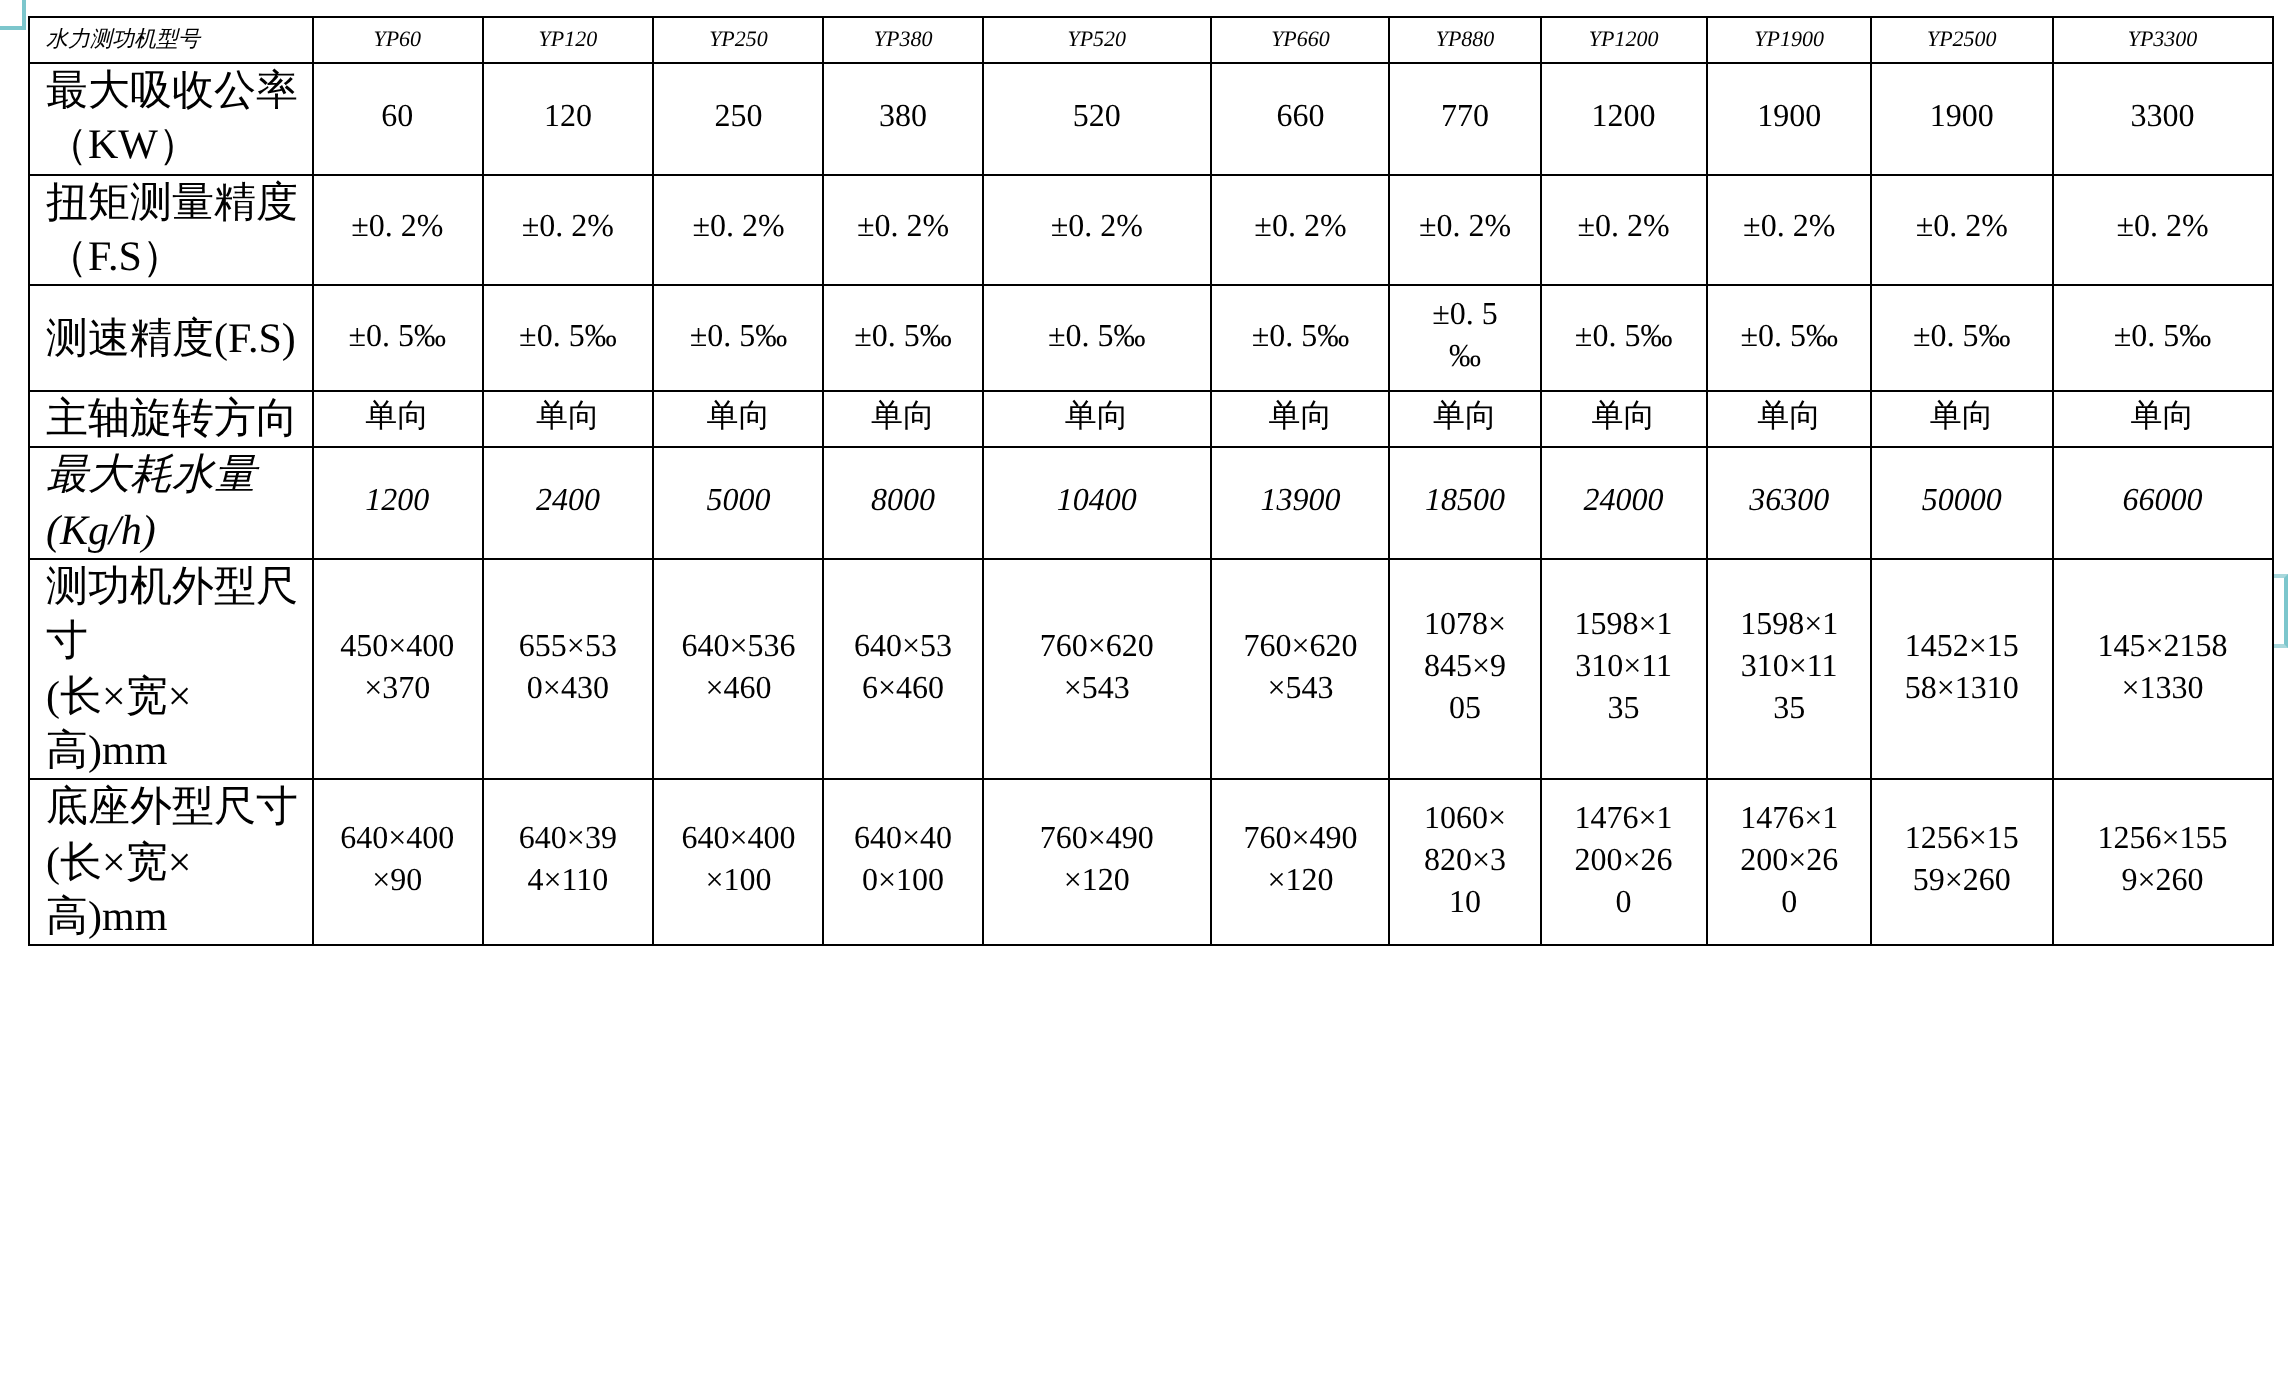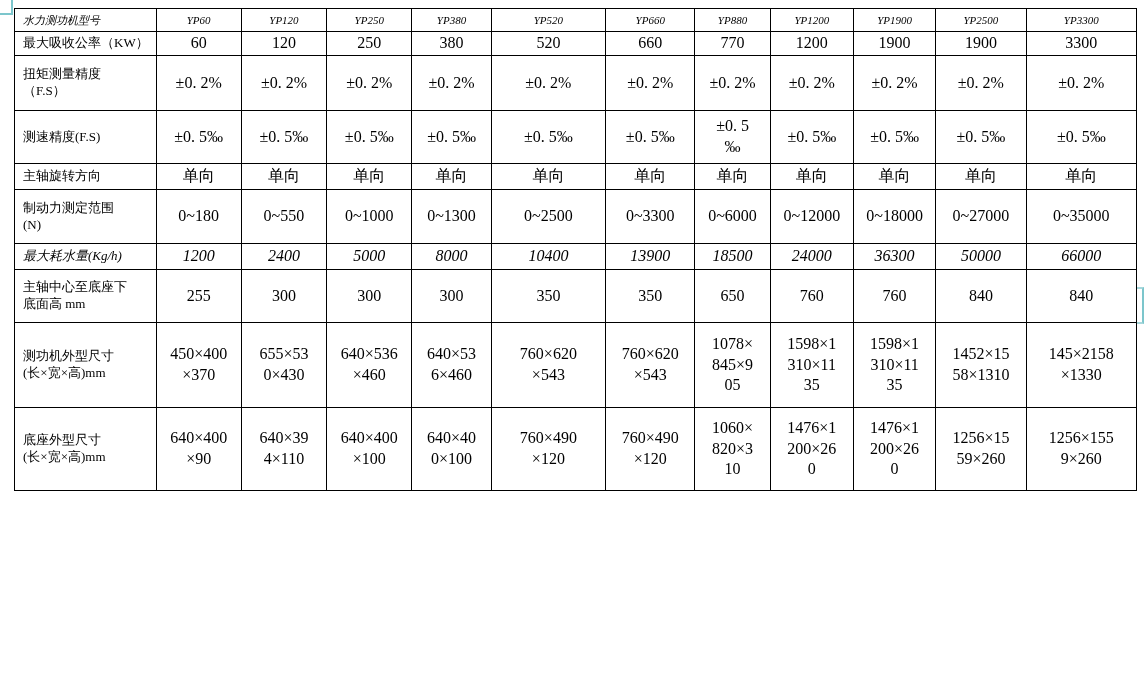--- a/index.html
+++ b/index.html
@@ -23,21 +23,21 @@
     vertical-align:middle;
     font-size:16px;
     line-height:1.3;
     padding:0 2px;
     overflow:hidden;
     white-space:pre-line;
   }
   table.spec td.rowlabel{
     text-align:left;
     padding-left:8px;
-    font-size:13px;
+    font-size:21px;
   }
   table.spec tr.model-row td{font-size:11px;font-style:italic;}
 
   
   .handle-topleft{
     position:absolute;left:-3px;top:-4px;width:12px;height:15px;
     border:2px solid #7cc6cc;background:transparent;
   }
   .handle-right{
     position:absolute;left:1136px;top:287px;width:6px;height:33px;
@@ -134,63 +134,33 @@
           <td>单向</td>
           <td>单向</td>
           <td>单向</td>
           <td>单向</td>
           <td>单向</td>
           <td>单向</td>
           <td>单向</td>
           <td>单向</td>
           <td>单向</td>
         </tr>
-        <tr style="height: 54px;">
-          <td class="rowlabel">制动力测定范围
-(N)</td>
-          <td>0~180</td>
-          <td>0~550</td>
-          <td>0~1000</td>
-          <td>0~1300</td>
-          <td>0~2500</td>
-          <td>0~3300</td>
-          <td>0~6000</td>
-          <td>0~12000</td>
-          <td>0~18000</td>
-          <td>0~27000</td>
-          <td>0~35000</td>
-        </tr>
         <tr style="height: 26px; font-style: italic;">
           <td class="rowlabel">最大耗水量(Kg/h)</td>
           <td>1200</td>
           <td>2400</td>
           <td>5000</td>
           <td>8000</td>
           <td>10400</td>
           <td>13900</td>
           <td>18500</td>
           <td>24000</td>
           <td>36300</td>
           <td>50000</td>
           <td>66000</td>
-        </tr>
-        <tr style="height: 53px;">
-          <td class="rowlabel">主轴中心至底座下
-底面高 mm</td>
-          <td>255</td>
-          <td>300</td>
-          <td>300</td>
-          <td>300</td>
-          <td>350</td>
-          <td>350</td>
-          <td>650</td>
-          <td>760</td>
-          <td>760</td>
-          <td>840</td>
-          <td>840</td>
         </tr>
         <tr style="height: 85px;">
           <td class="rowlabel">测功机外型尺寸
 (长×宽×高)mm</td>
           <td>450×400
 ×370</td>
           <td>655×53
 0×430</td>
           <td>640×536
 ×460</td>

